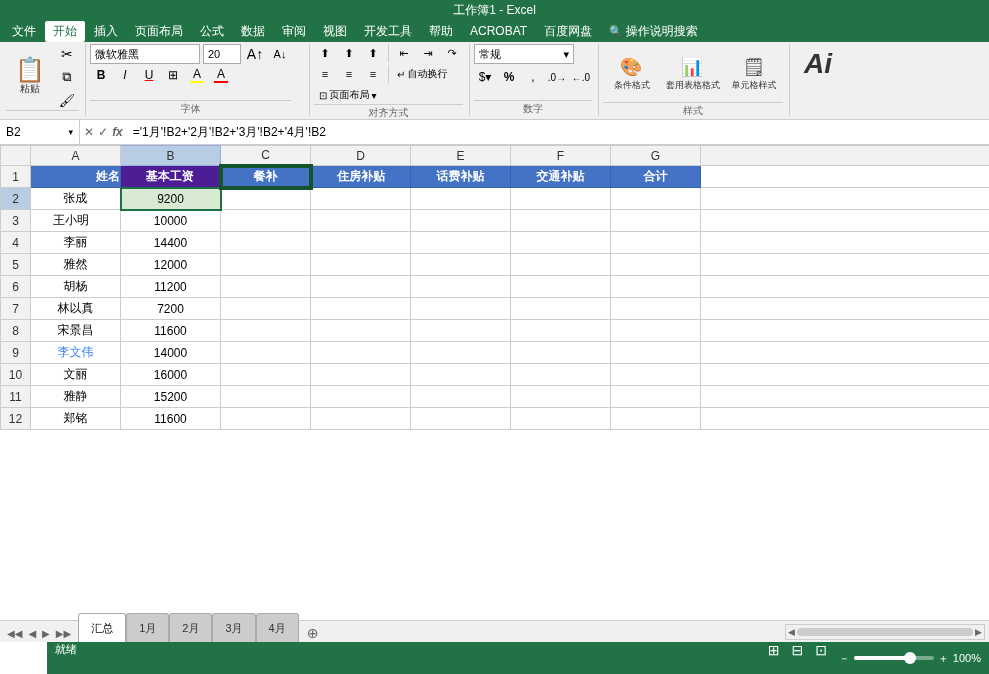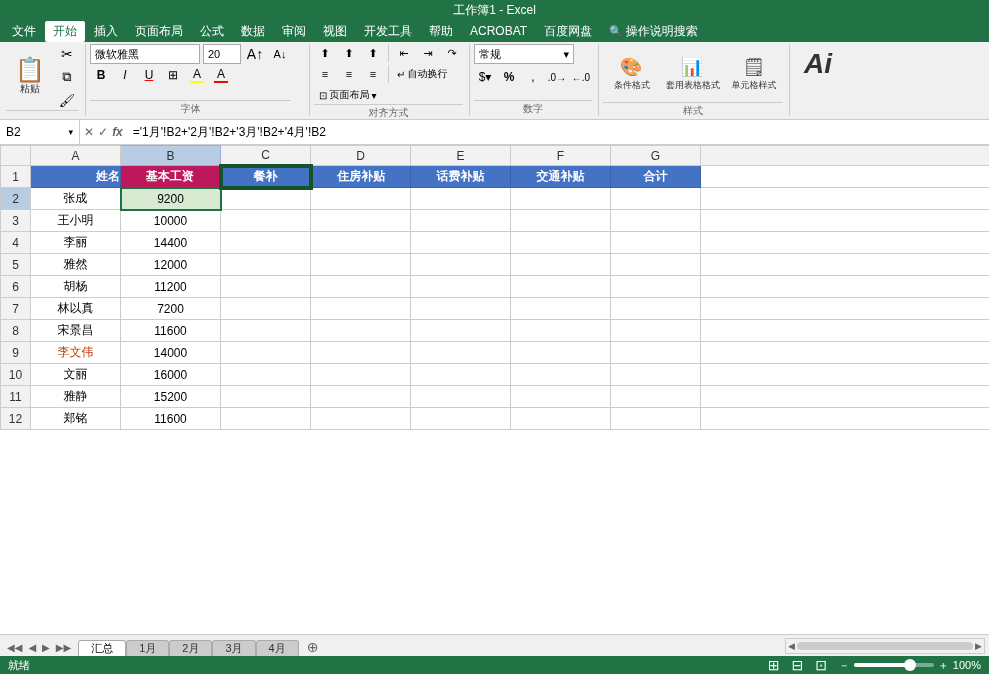--- a/index.html
+++ b/index.html
@@ -7,21 +7,21 @@
     .menu-item {
       color: white;
       padding: 2px 8px;
       font-size: 12px;
       cursor: pointer;
       border-radius: 2px;
     }
     .menu-item.active { background: white; color: #217346; }
 
     .sheet-tab {
-      height: 16px;
+      height: 29px;
       padding: 7px 12px;
       background: #ccc;
       border: 1px solid #aaa;
       border-bottom: none;
       font-size: 11px;
       cursor: pointer;
       display: flex;
       align-items: center;
       border-radius: 3px 3px 0 0;
       color: #333;
@@ -272,42 +272,42 @@
             <th style="background:#f2f2f2; border:1px solid #ccc; height:20px; text-align:center; font-weight:normal; font-size:12px; color:#333;">F</th>
             <th style="background:#f2f2f2; border:1px solid #ccc; height:20px; text-align:center; font-weight:normal; font-size:12px; color:#333;">G</th>
             <th style="background:#f2f2f2; border:1px solid #ccc; height:20px;"></th>
           </tr>
         </thead>
         <tbody id="spreadsheet-body">
 
           <tr id="header-row-1">
             <td style="background:#f2f2f2; border:1px solid #ccc; height:22px; text-align:center; font-size:12px; color:#333; width:30px;">1</td>
             <td style="background:#4472c4; border:1px solid #3a62a8; height:22px; text-align:right; font-size:12px; color:white; font-weight:bold;">姓名</td>
-            <td style="background:#be185d; border:1px solid #3a62a8; height:22px; text-align:center; font-size:12px; color:white; font-weight:bold;">基本工资</td>
+            <td style="background:#4c1d95; border:1px solid #3a62a8; height:22px; text-align:center; font-size:12px; color:white; font-weight:bold;">基本工资</td>
             <td style="background:#4472c4; border:4px solid #14532d; height:22px; text-align:center; font-size:12px; color:white; font-weight:bold;">餐补</td>
             <td style="background:#4472c4; border:1px solid #3a62a8; height:22px; text-align:center; font-size:12px; color:white; font-weight:bold;">住房补贴</td>
             <td style="background:#4472c4; border:1px solid #3a62a8; height:22px; text-align:center; font-size:12px; color:white; font-weight:bold;margin-left:36px;">话费补贴</td>
             <td style="background:#4472c4; border:1px solid #3a62a8; height:22px; text-align:center; font-size:12px; color:white; font-weight:bold;">交通补贴</td>
             <td style="background:#4472c4; border:1px solid #3a62a8; height:22px; text-align:center; font-size:12px; color:white; font-weight:bold;">合计</td>
             <td style="border:1px solid #ccc;"></td>
           </tr>
         <tr>
               <td style="background: rgb(184, 204, 228); border: 1px solid rgb(204, 204, 204); height: 22px; text-align: center; font-size: 12px; color: rgb(51, 51, 51); width: 30px;">2</td>
               <td style="border: 1px solid rgb(204, 204, 204); height: 22px; text-align: center; font-size: 12px; color: rgb(0, 0, 0); padding: 0px 6px;">张成</td>
               <td style="height: 22px; text-align: center; font-size: 12px; color: rgb(0, 0, 0); padding: 0px 6px; border: 2px solid rgb(30, 113, 69); background: rgb(217, 234, 211);">9200</td>
               <td style="border: 1px solid rgb(204, 204, 204); height: 22px; text-align: center; font-size: 12px; color: rgb(0, 0, 0); padding: 0px 6px;"></td>
               <td style="border: 1px solid rgb(204, 204, 204); height: 22px; text-align: center; font-size: 12px; color: rgb(0, 0, 0); padding: 0px 6px;"></td>
               <td style="border: 1px solid rgb(204, 204, 204); height: 22px; text-align: center; font-size: 12px; color: rgb(0, 0, 0); padding: 0px 6px;"></td>
               <td style="border: 1px solid rgb(204, 204, 204); height: 22px; text-align: center; font-size: 12px; color: rgb(0, 0, 0); padding: 0px 6px;"></td>
               <td style="border: 1px solid rgb(204, 204, 204); height: 22px; text-align: center; font-size: 12px; color: rgb(0, 0, 0); padding: 0px 6px;"></td>
               <td style="border: 1px solid rgb(204, 204, 204);"></td>
             </tr>
             <tr>
               <td style="background: rgb(242, 242, 242); border: 1px solid rgb(204, 204, 204); height: 22px; text-align: center; font-size: 12px; color: rgb(51, 51, 51); width: 30px;">3</td>
-              <td style="border: 1px solid rgb(204, 204, 204); height: 22px; text-align: center; font-size: 12px; color: rgb(0, 0, 0); padding: 0px 6px;">王小明</td>
+              <td style="border: 1px solid rgb(204, 204, 204); height: 22px; text-align: left; font-size: 12px; color: rgb(0, 0, 0); padding: 0px 22px;">王小明</td>
               <td style="border: 1px solid rgb(204, 204, 204); height: 22px; text-align: center; font-size: 12px; color: rgb(0, 0, 0); padding: 0px 6px;">10000</td>
               <td style="border: 1px solid rgb(204, 204, 204); height: 22px; text-align: center; font-size: 12px; color: rgb(0, 0, 0); padding: 0px 6px;"></td>
               <td style="border: 1px solid rgb(204, 204, 204); height: 22px; text-align: center; font-size: 12px; color: rgb(0, 0, 0); padding: 0px 6px;"></td>
               <td style="border: 1px solid rgb(204, 204, 204); height: 22px; text-align: center; font-size: 12px; color: rgb(0, 0, 0); padding: 0px 6px;"></td>
               <td style="border: 1px solid rgb(204, 204, 204); height: 22px; text-align: center; font-size: 12px; color: rgb(0, 0, 0); padding: 0px 6px;"></td>
               <td style="border: 1px solid rgb(204, 204, 204); height: 22px; text-align: center; font-size: 12px; color: rgb(0, 0, 0); padding: 0px 6px;"></td>
               <td style="border: 1px solid rgb(204, 204, 204);"></td>
             </tr>
             <tr>
               <td style="background: rgb(242, 242, 242); border: 1px solid rgb(204, 204, 204); height: 22px; text-align: center; font-size: 12px; color: rgb(51, 51, 51); width: 30px;">4</td>
@@ -359,21 +359,21 @@
               <td style="border: 1px solid rgb(204, 204, 204); height: 22px; text-align: center; font-size: 12px; color: rgb(0, 0, 0); padding: 0px 6px;">11600</td>
               <td style="border: 1px solid rgb(204, 204, 204); height: 22px; text-align: center; font-size: 12px; color: rgb(0, 0, 0); padding: 0px 6px;"></td>
               <td style="border: 1px solid rgb(204, 204, 204); height: 22px; text-align: center; font-size: 12px; color: rgb(0, 0, 0); padding: 0px 6px;"></td>
               <td style="border: 1px solid rgb(204, 204, 204); height: 22px; text-align: center; font-size: 12px; color: rgb(0, 0, 0); padding: 0px 6px;"></td>
               <td style="border: 1px solid rgb(204, 204, 204); height: 22px; text-align: center; font-size: 12px; color: rgb(0, 0, 0); padding: 0px 6px;"></td>
               <td style="border: 1px solid rgb(204, 204, 204); height: 22px; text-align: center; font-size: 12px; color: rgb(0, 0, 0); padding: 0px 6px;"></td>
               <td style="border: 1px solid rgb(204, 204, 204);"></td>
             </tr>
             <tr>
               <td style="background: rgb(242, 242, 242); border: 1px solid rgb(204, 204, 204); height: 22px; text-align: center; font-size: 12px; color: rgb(51, 51, 51); width: 30px;">9</td>
-              <td style="border: 1px solid rgb(204, 204, 204); height: 22px; text-align: center; font-size: 12px; color: #c2410c; padding: 0px 6px;">李文伟</td>
+              <td style="border: 1px solid rgb(204, 204, 204); height: 22px; text-align: center; font-size: 12px; color: #3b82f6; padding: 0px 6px;">李文伟</td>
               <td style="border: 1px solid rgb(204, 204, 204); height: 22px; text-align: center; font-size: 12px; color: rgb(0, 0, 0); padding: 0px 6px;">14000</td>
               <td style="border: 1px solid rgb(204, 204, 204); height: 22px; text-align: center; font-size: 12px; color: rgb(0, 0, 0); padding: 0px 6px;"></td>
               <td style="border: 1px solid rgb(204, 204, 204); height: 22px; text-align: center; font-size: 12px; color: rgb(0, 0, 0); padding: 0px 6px;"></td>
               <td style="border: 1px solid rgb(204, 204, 204); height: 22px; text-align: center; font-size: 12px; color: rgb(0, 0, 0); padding: 0px 6px;"></td>
               <td style="border: 1px solid rgb(204, 204, 204); height: 22px; text-align: center; font-size: 12px; color: rgb(0, 0, 0); padding: 0px 6px;"></td>
               <td style="border: 1px solid rgb(204, 204, 204); height: 22px; text-align: center; font-size: 12px; color: rgb(0, 0, 0); padding: 0px 6px;"></td>
               <td style="border: 1px solid rgb(204, 204, 204);"></td>
             </tr>
             <tr>
               <td style="background: rgb(242, 242, 242); border: 1px solid rgb(204, 204, 204); height: 22px; text-align: center; font-size: 12px; color: rgb(51, 51, 51); width: 30px;">10</td>
@@ -425,21 +425,21 @@
     <div class="sheet-tab">4月</div>
     <div class="sheet-tab-add">⊕</div>
     <div style="flex:1;"></div>
     <div style="height:16px; width:200px; background:#f0f0f0; border:1px solid #ccc; display:flex; align-items:center; padding:0 2px; gap:2px; margin-right:4px; margin-bottom:2px;">
       <div style="font-size:9px; cursor:pointer; color:#666;">◀</div>
       <div style="flex:1; height:8px; background:#ccc; border-radius:4px;"></div>
       <div style="font-size:9px; cursor:pointer; color:#666;">▶</div>
     </div>
   </div>
 
-  <div style="height:18px; background:#217346; display:flex; align-items:center; padding:0 8px; color:white; font-size:11px; gap:12px;">
+  <div style="height:32px; background:#217346; display:flex; padding:0 8px; color:white; font-size:11px; gap:12px;margin-left:47px;">
     <span>就绪</span>
     <div style="flex:1;"></div>
     <div style="cursor:pointer; font-size:14px; color:white;">⊞</div>
     <div style="cursor:pointer; font-size:14px; color:white;">⊟</div>
     <div style="cursor:pointer; font-size:14px; color:white;">⊡</div>
     <div style="display:flex; align-items:center; gap:4px;">
       <span style="cursor:pointer;">－</span>
       <div style="width:80px; height:4px; background:rgba(255,255,255,0.4); border-radius:2px; position:relative;">
         <div style="width:70%; height:100%; background:white; border-radius:2px;"></div>
         <div style="position:absolute; right:30%; top:-4px; width:12px; height:12px; background:white; border-radius:50%; transform:translateX(50%);"></div>

